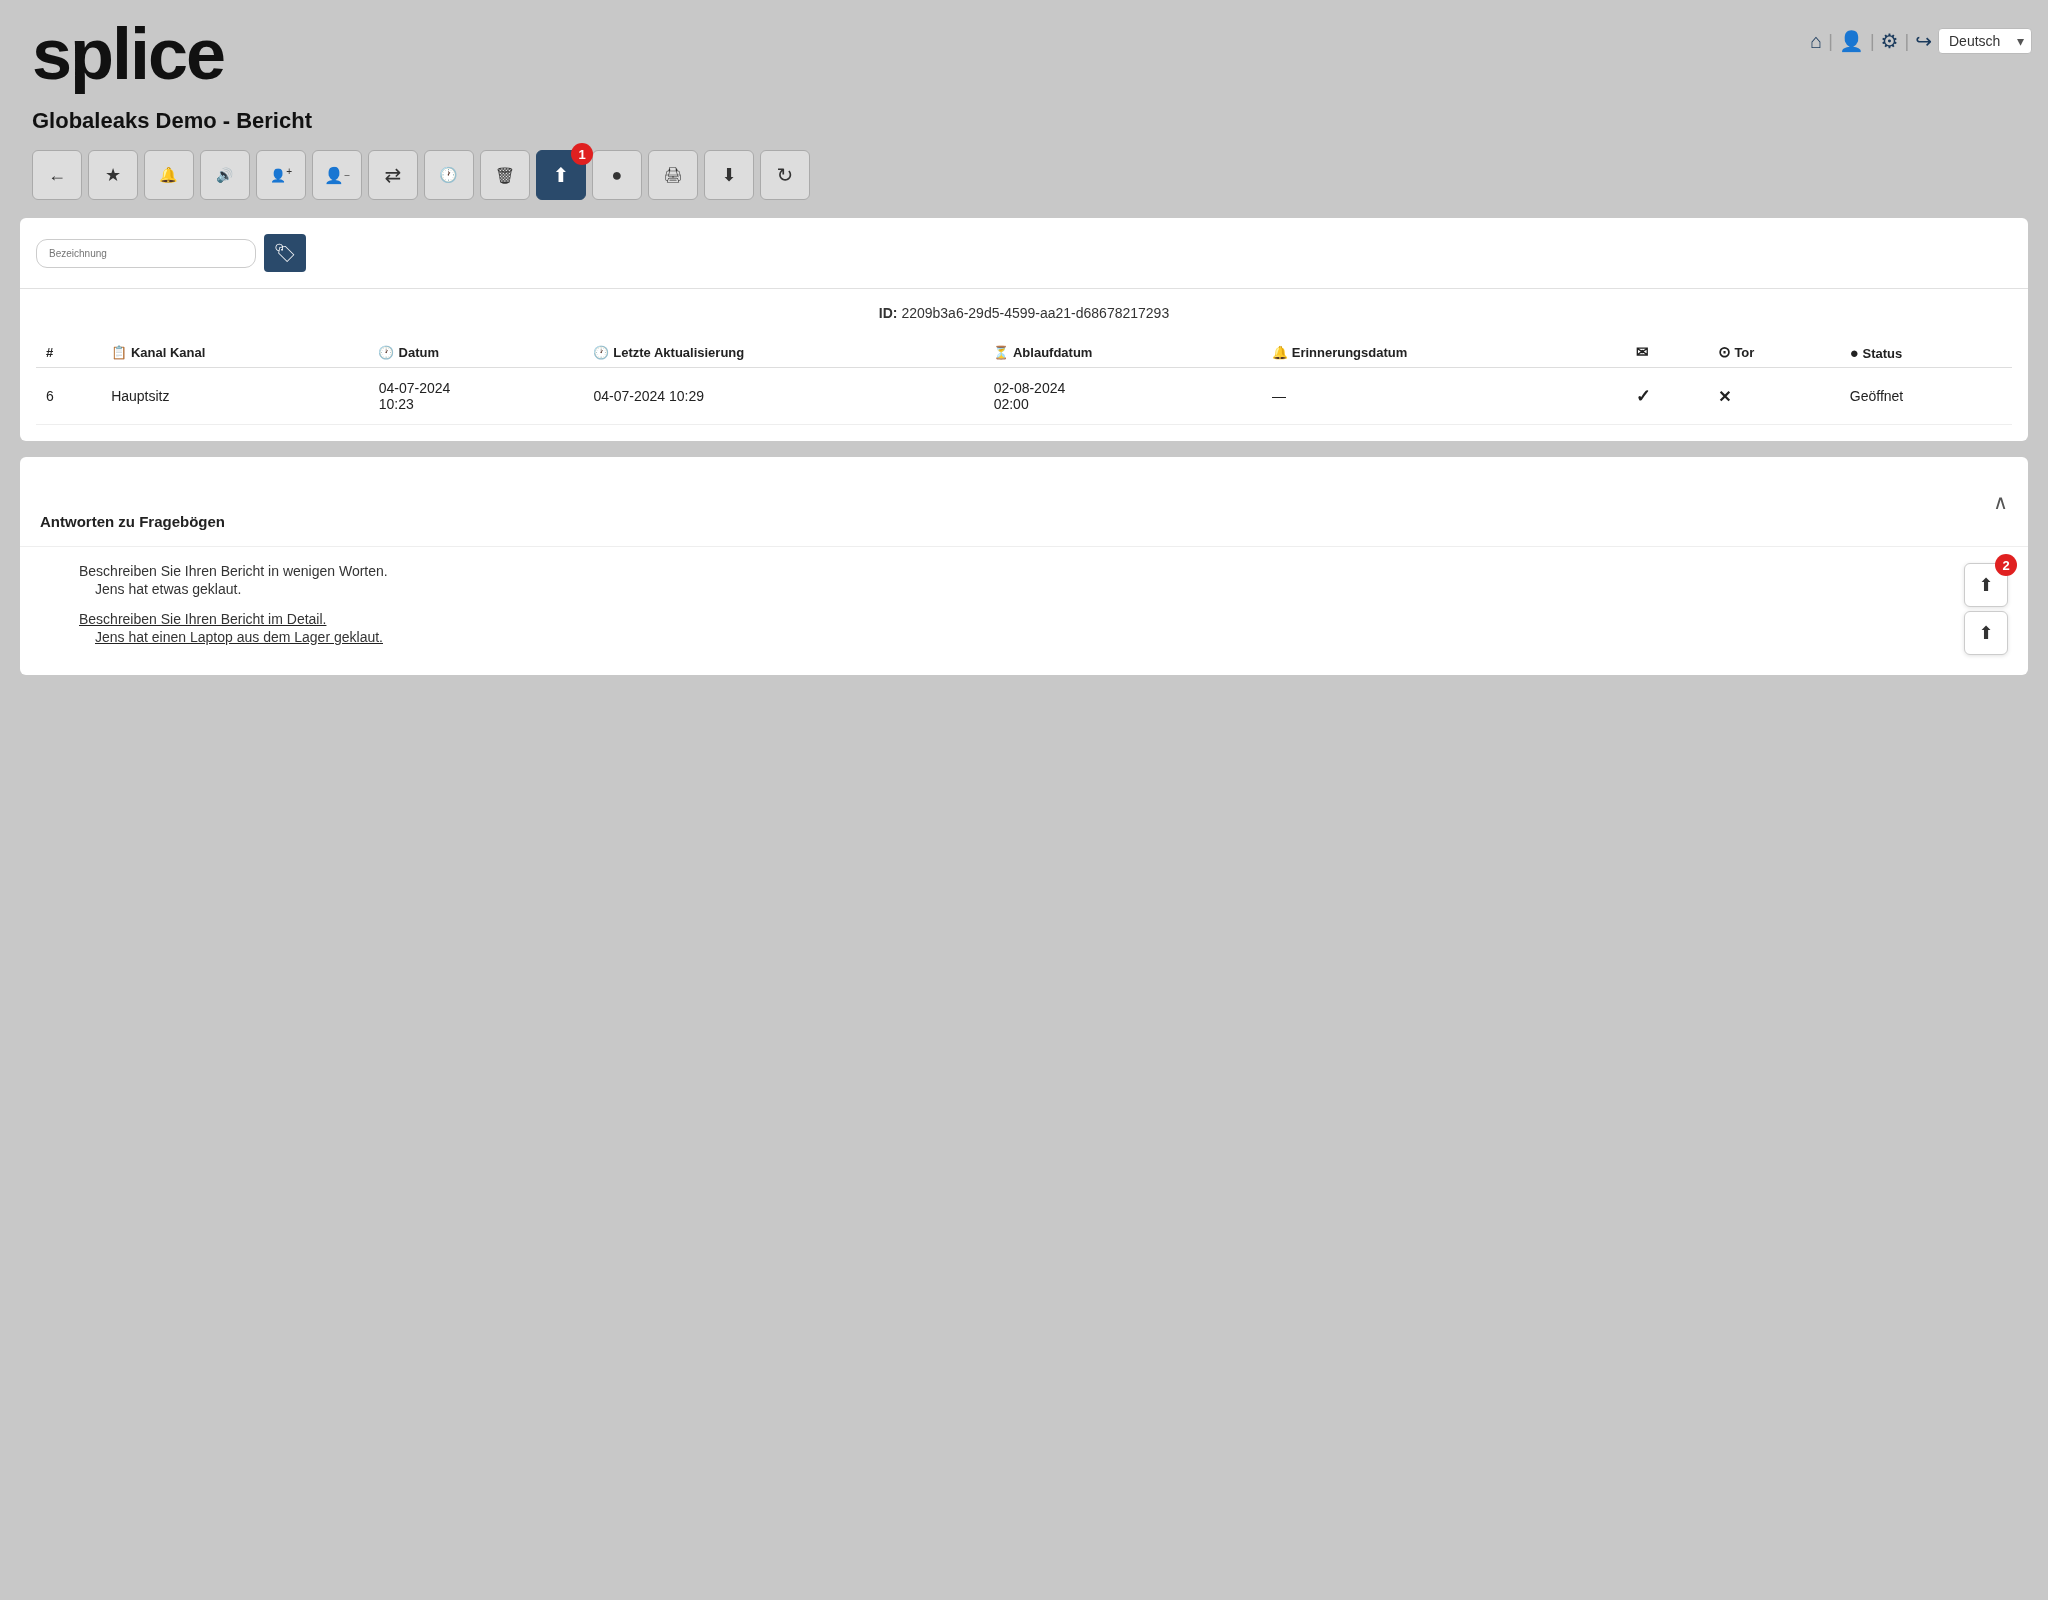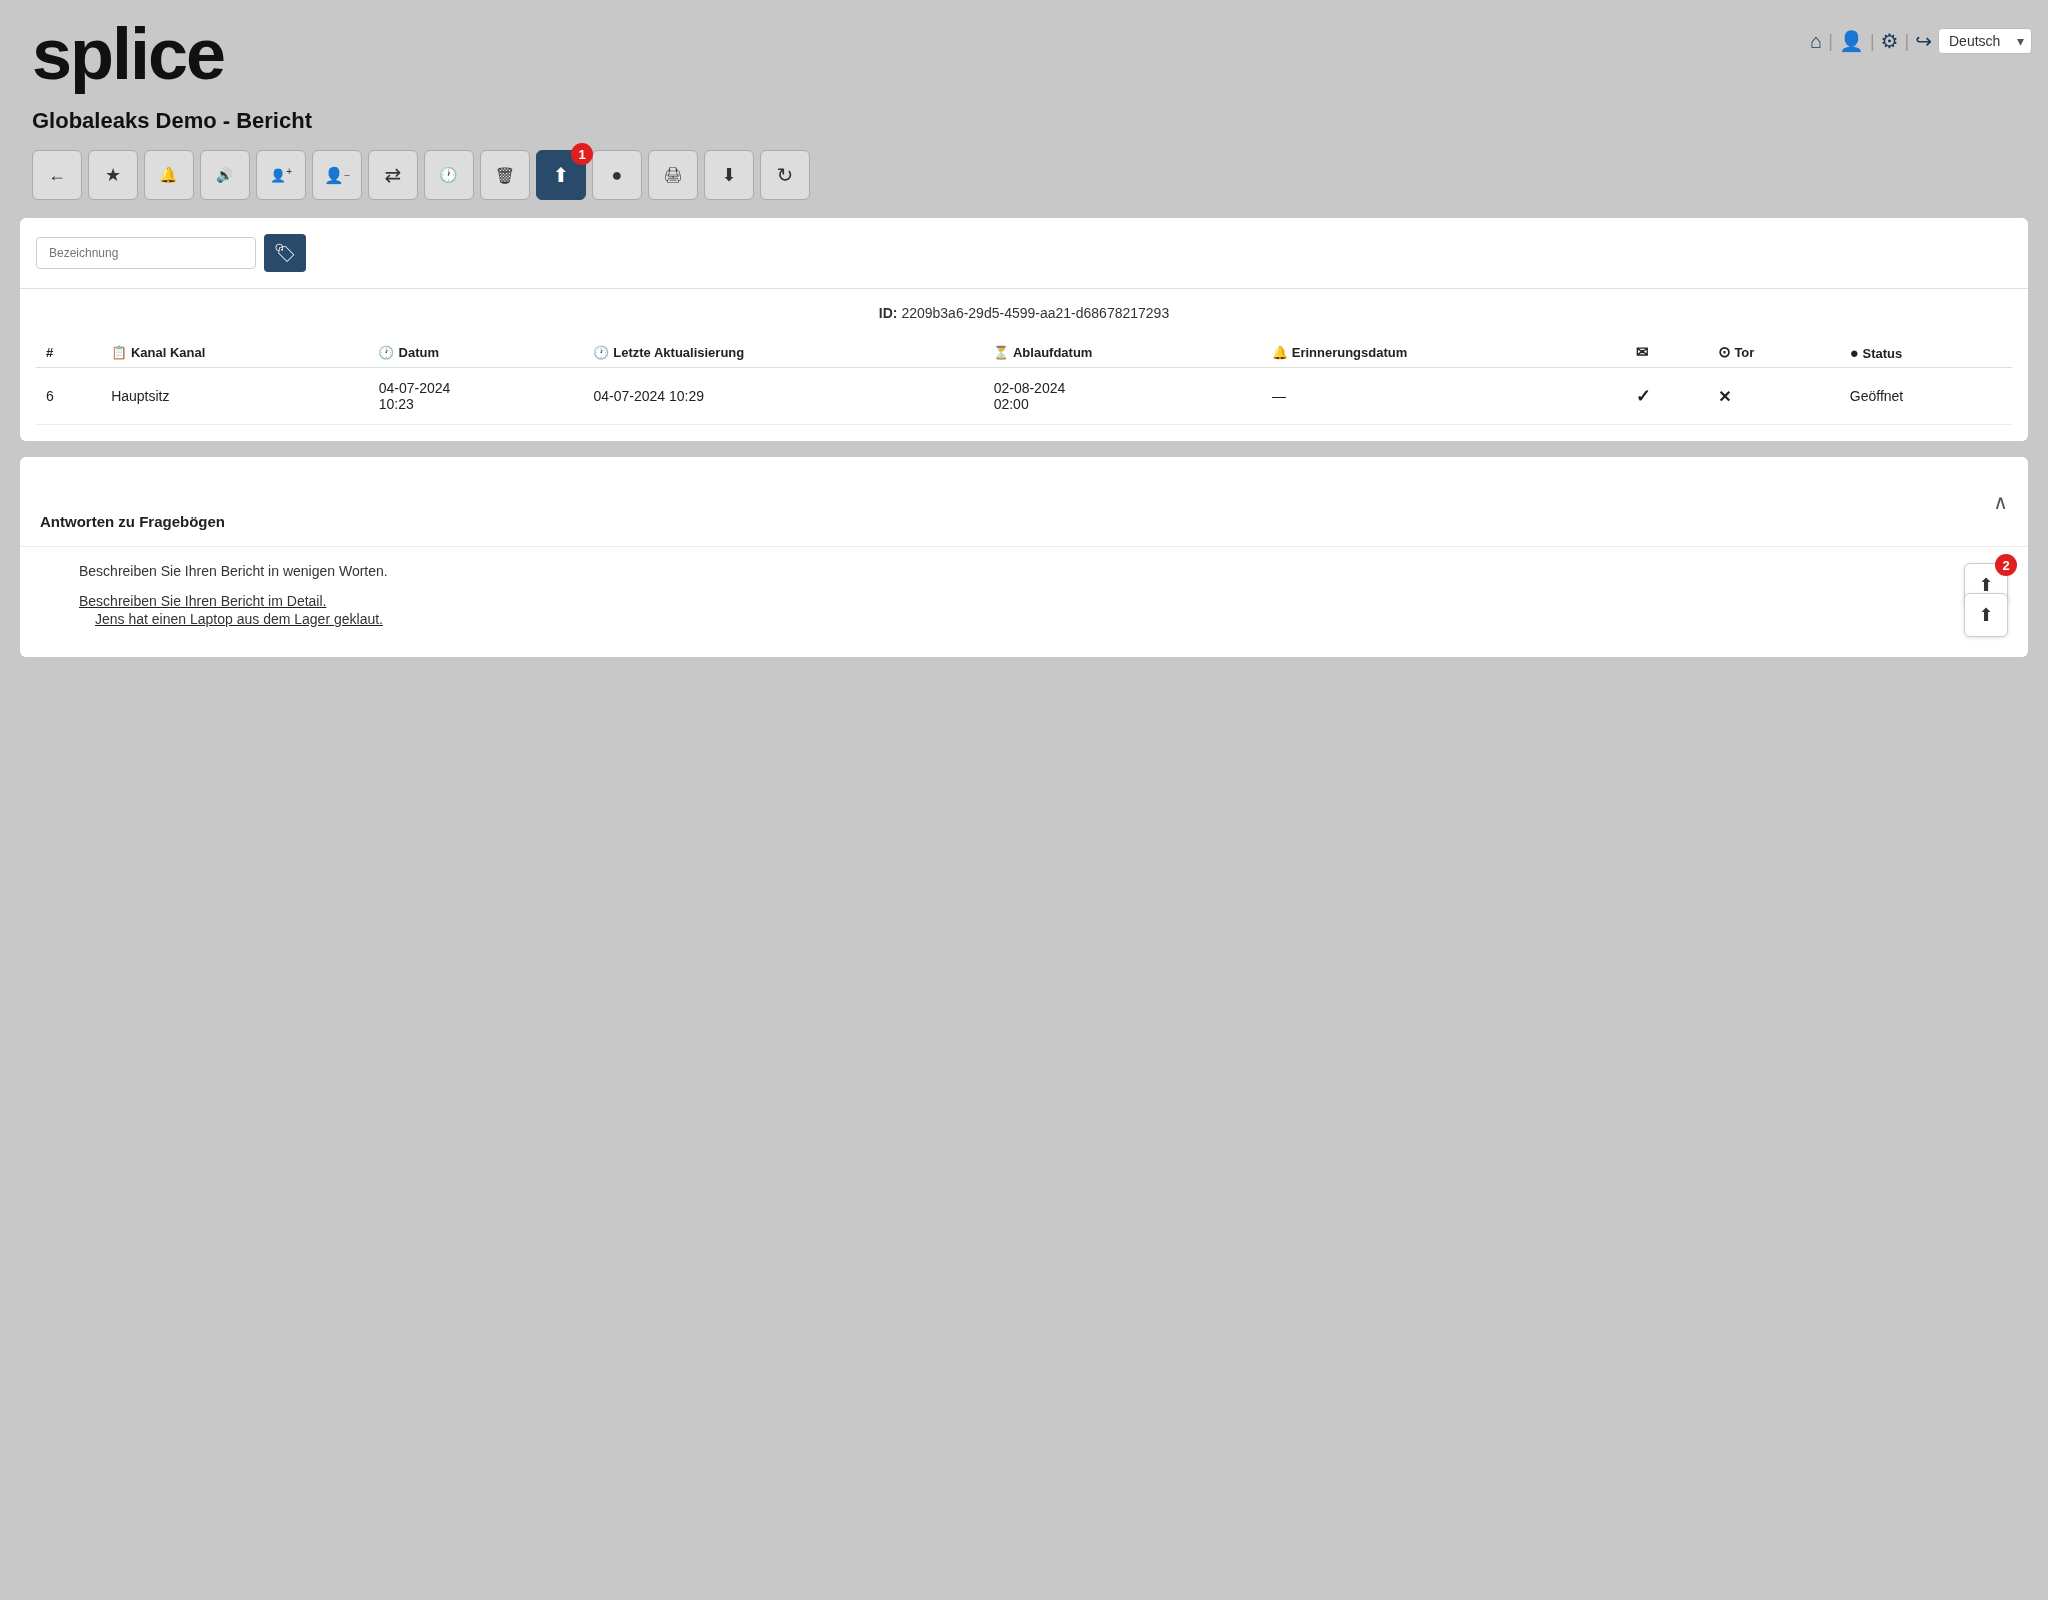--- a/index.html
+++ b/index.html
@@ -129,23 +129,23 @@
 
     
     .search-row {
       display: flex;
       align-items: center;
       padding: 16px 16px;
       gap: 8px;
     }
     .search-input {
       border: 1px solid #ccc;
-      border-radius: 4px;
+      border-radius: 11px;
       padding: 8px 12px;
-      font-size: 12px;
+      font-size: 10px;
       width: 220px;
       color: #555;
     }
     .tag-btn {
       background: #2a4a6b;
       border: none;
       border-radius: 4px;
       width: 42px;
       height: 38px;
       display: flex;
@@ -411,20 +411,21 @@
 
 <div class="questionnaire-section">
   <div class="questionnaire-header">
     <span class="questionnaire-header-label">Antworten zu Fragebögen</span>
     <span class="collapse-icon">∧</span>
   </div>
   <div class="questionnaire-body">
 
     <div class="qa-item" style="position:relative; padding-right: 60px;">
       <div class="qa-question">Beschreiben Sie Ihren Bericht in wenigen Worten.</div>
+      <div class="qa-answer">Jens hat etwas geklaut.</div>
       <div class="upload-btn-float">
         <button class="upload-btn">
           <span class="badge">2</span>
           <span style="font-size:18px;">⬆</span>
         </button>
       </div>
     </div>
 
     <div class="qa-item" style="position:relative; padding-right: 51px; text-decoration: underline;">
       <div class="qa-question">Beschreiben Sie Ihren Bericht im Detail.</div>

